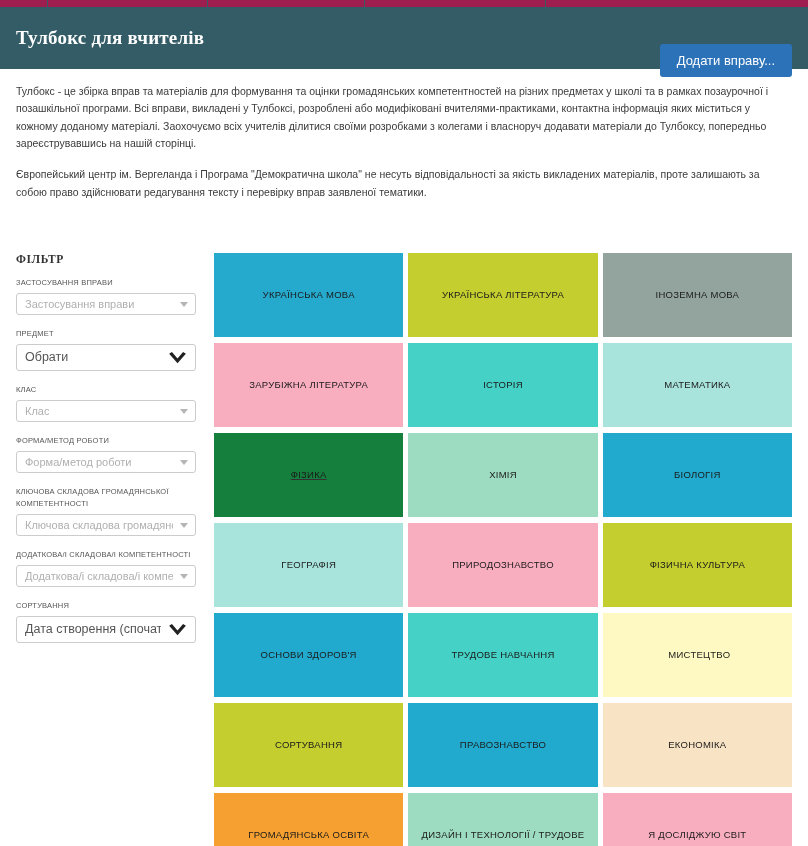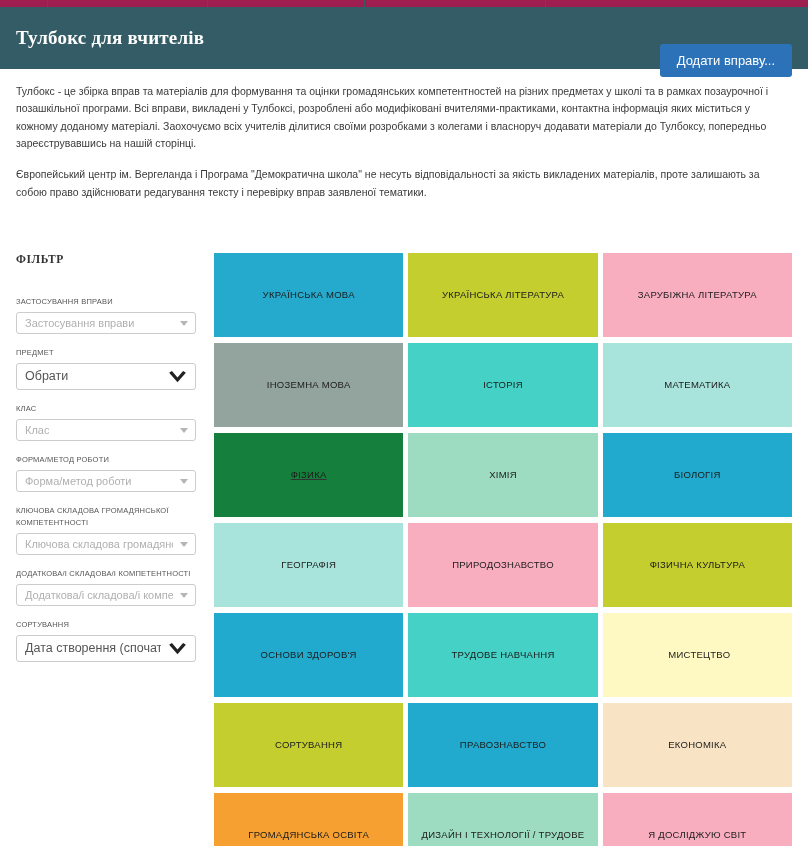--- a/index.html
+++ b/index.html
@@ -88,21 +88,21 @@
   }
 
   
   .sidebar { width: 180px; flex-shrink: 0; }
   .filter-title {
     font-family: "Liberation Serif", serif;
     font-size: 11.5px;
     font-weight: 700;
     letter-spacing: 0.6px;
     color: #333333;
-    margin-bottom: 31px;
+    margin-bottom: 12px;
   }
   .field { margin-bottom: 13px; }
   .field-label {
     font-size: 7.5px;
     letter-spacing: 0.2px;
     color: #555555;
     text-transform: uppercase;
     line-height: 1.6;
     margin-bottom: 4px;
   }
@@ -253,25 +253,25 @@
   </div>
 
   <div class="grid-wrap">
     <div class="grid" id="tile-grid">
         <div class="tile" style="background: rgb(37, 170, 206);">
           <span class="tile-label">УКРАЇНСЬКА МОВА</span>
         </div>
         <div class="tile" style="background: rgb(196, 206, 46);">
           <span class="tile-label">УКРАЇНСЬКА ЛІТЕРАТУРА</span>
         </div>
+        <div class="tile" style="background: rgb(147, 164, 158);">
+          <span class="tile-label">ІНОЗЕМНА МОВА</span>
+        </div>
         <div class="tile" style="background: rgb(249, 174, 192);">
           <span class="tile-label">ЗАРУБІЖНА ЛІТЕРАТУРА</span>
-        </div>
-        <div class="tile" style="background: rgb(147, 164, 158);">
-          <span class="tile-label">ІНОЗЕМНА МОВА</span>
         </div>
         <div class="tile" style="background: rgb(69, 209, 197);">
           <span class="tile-label">ІСТОРІЯ</span>
         </div>
         <div class="tile" style="background: rgb(168, 227, 220);">
           <span class="tile-label">МАТЕМАТИКА</span>
         </div>
         <div class="tile" style="background: #15803d; text-decoration: underline;">
           <span class="tile-label">ФІЗИКА</span>
         </div>

